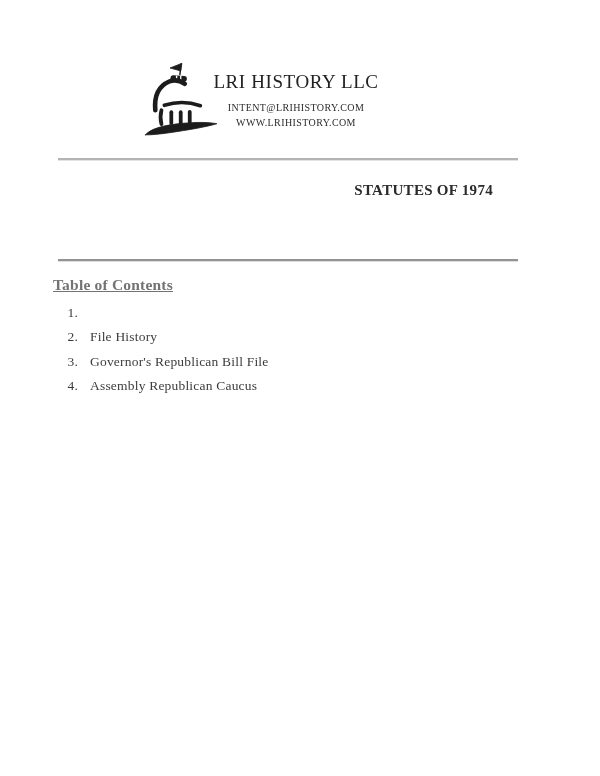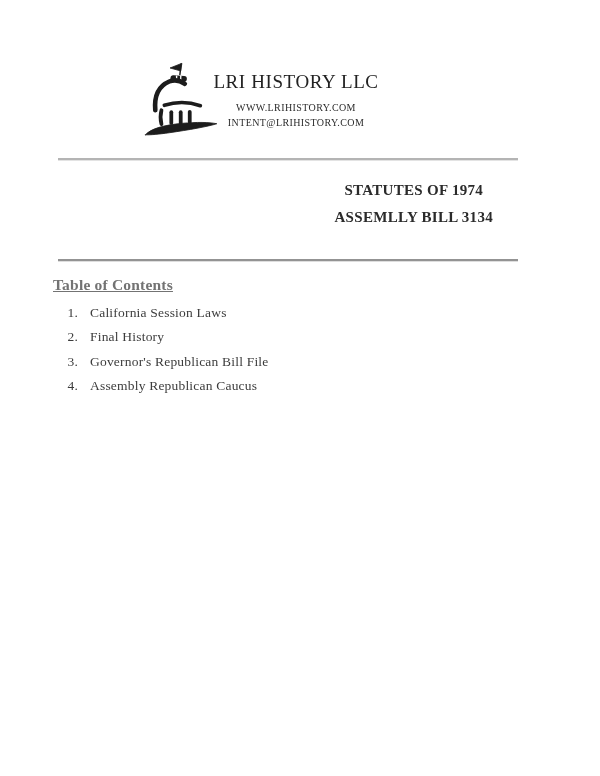--- a/index.html
+++ b/index.html
@@ -136,43 +136,41 @@
         <path d="M46 62.5 L46 75.5" stroke-width="4.6"></path>
         <path d="M57 62 L57 74.5" stroke-width="4.6"></path>
 
         <path d="M3 90 C9 82.5, 26 78, 48 76 C66 74.4, 80 74.6, 90 76.5 C79 80, 56 84, 32 87.5 C19 89.3, 9 90.3, 3 90 Z" fill="#1c1c1c" stroke-width="1"></path>
       </g>
     </svg>
   </div>
 
   <div class="header-text">
     <div class="company-name">LRI HISTORY LLC</div>
+    <div class="contact-line">INTENT@LRIHISTORY.COM</div>
     <div class="contact-line">WWW.LRIHISTORY.COM</div>
-    <div class="contact-line">INTENT@LRIHISTORY.COM</div>
   </div>
 
   <div class="rule rule-top"></div>
 
   <div class="reference">
     <div>STATUTES OF 1974</div>
-    <div>ASSEMLLY BILL 3134</div>
   </div>
 
   <div class="rule rule-bottom"></div>
 
   <h2 class="toc-heading">Table of Contents</h2>
 
   <div class="toc-list">
     <div class="toc-item">
       <span class="toc-num">1.</span>
-      <span class="toc-label">California Session Laws</span>
     </div>
     <div class="toc-item">
       <span class="toc-num">2.</span>
-      <span class="toc-label">Final History</span>
+      <span class="toc-label">File History</span>
     </div>
     <div class="toc-item">
       <span class="toc-num">3.</span>
       <span class="toc-label">Governor's Republican Bill File</span>
     </div>
     <div class="toc-item">
       <span class="toc-num">4.</span>
       <span class="toc-label">Assembly Republican Caucus</span>
     </div>
   </div>

